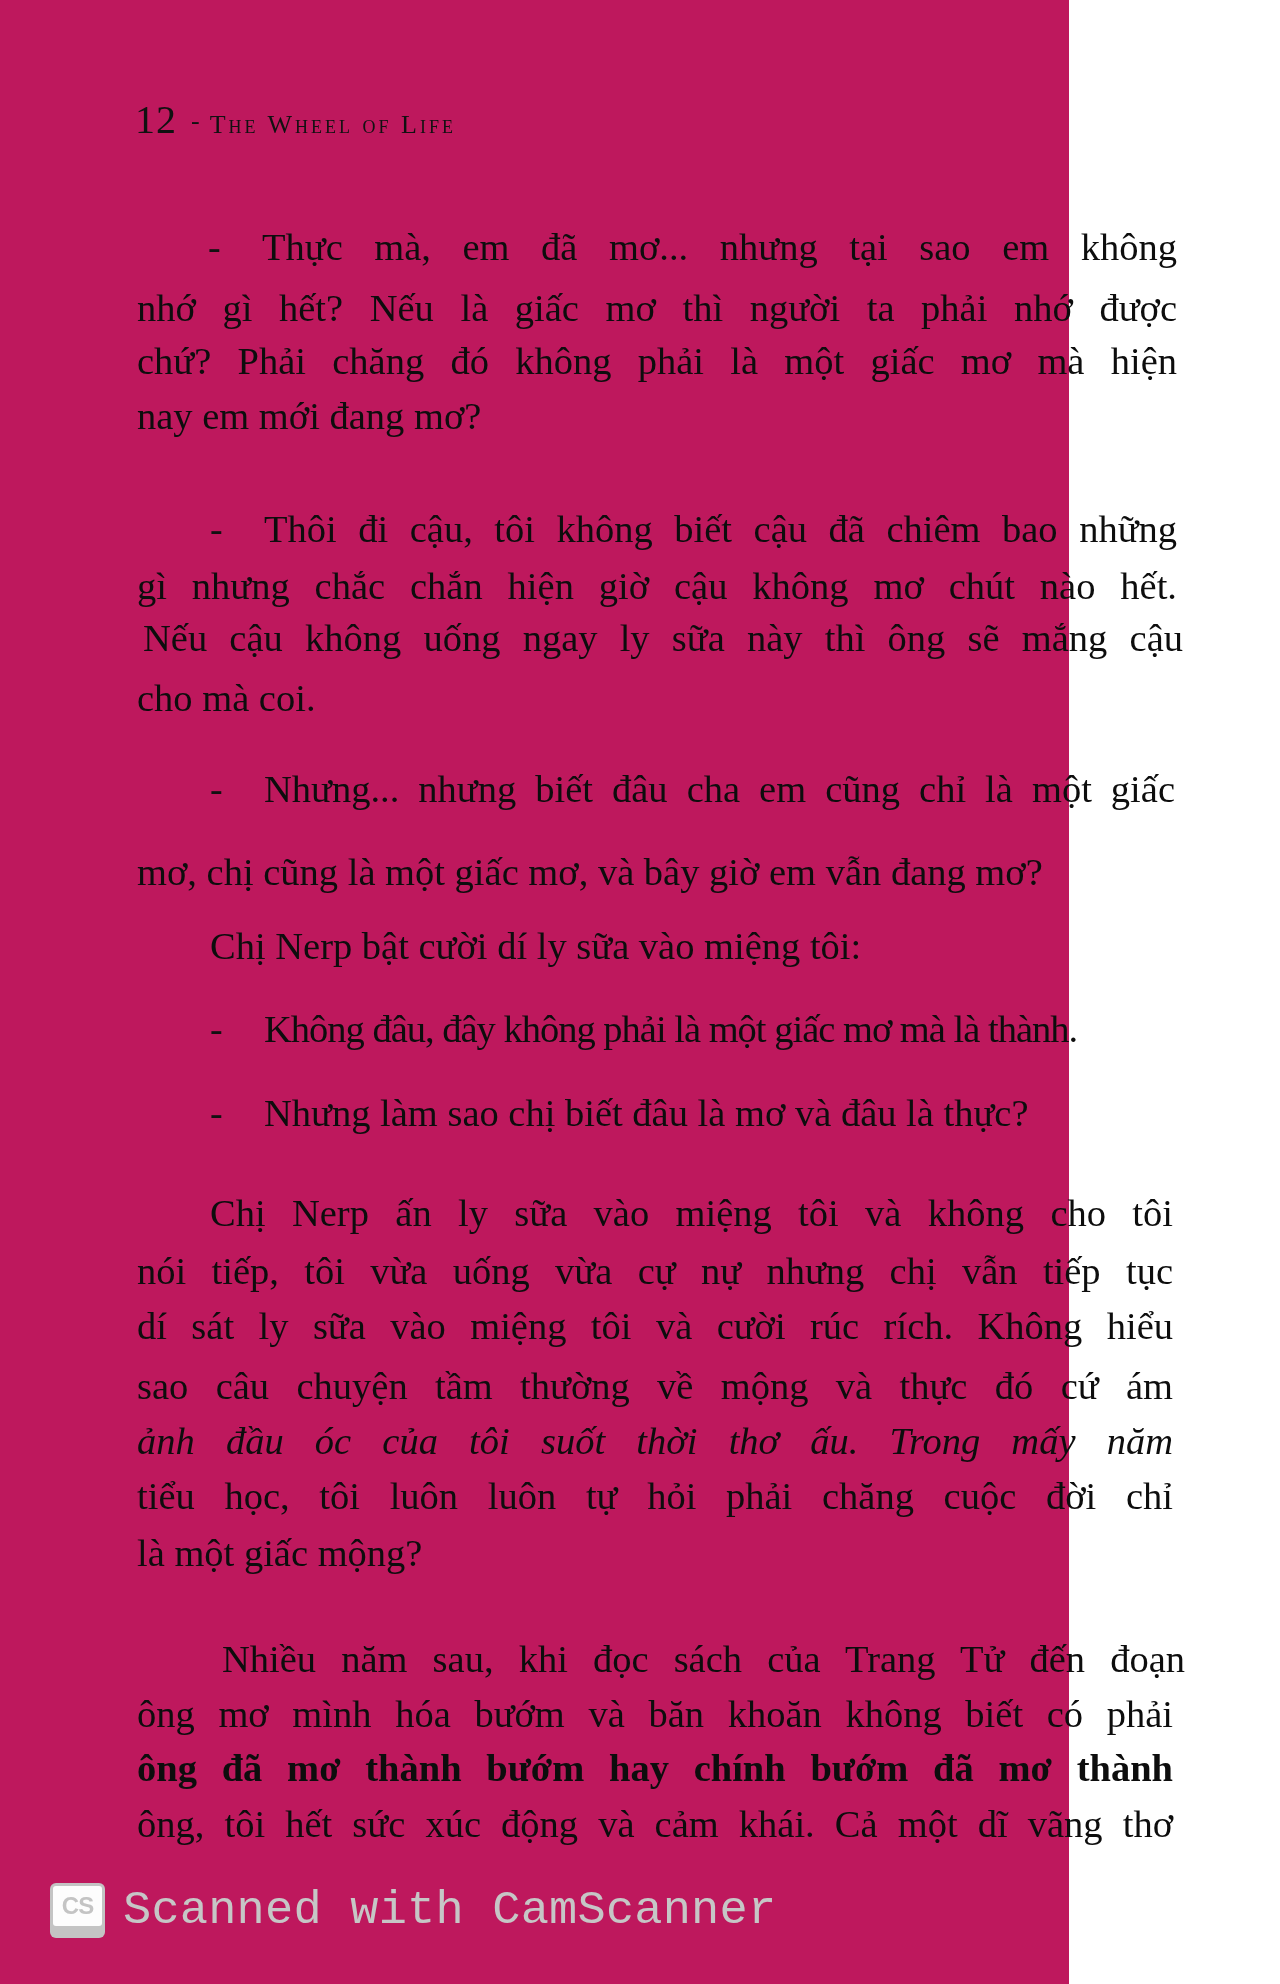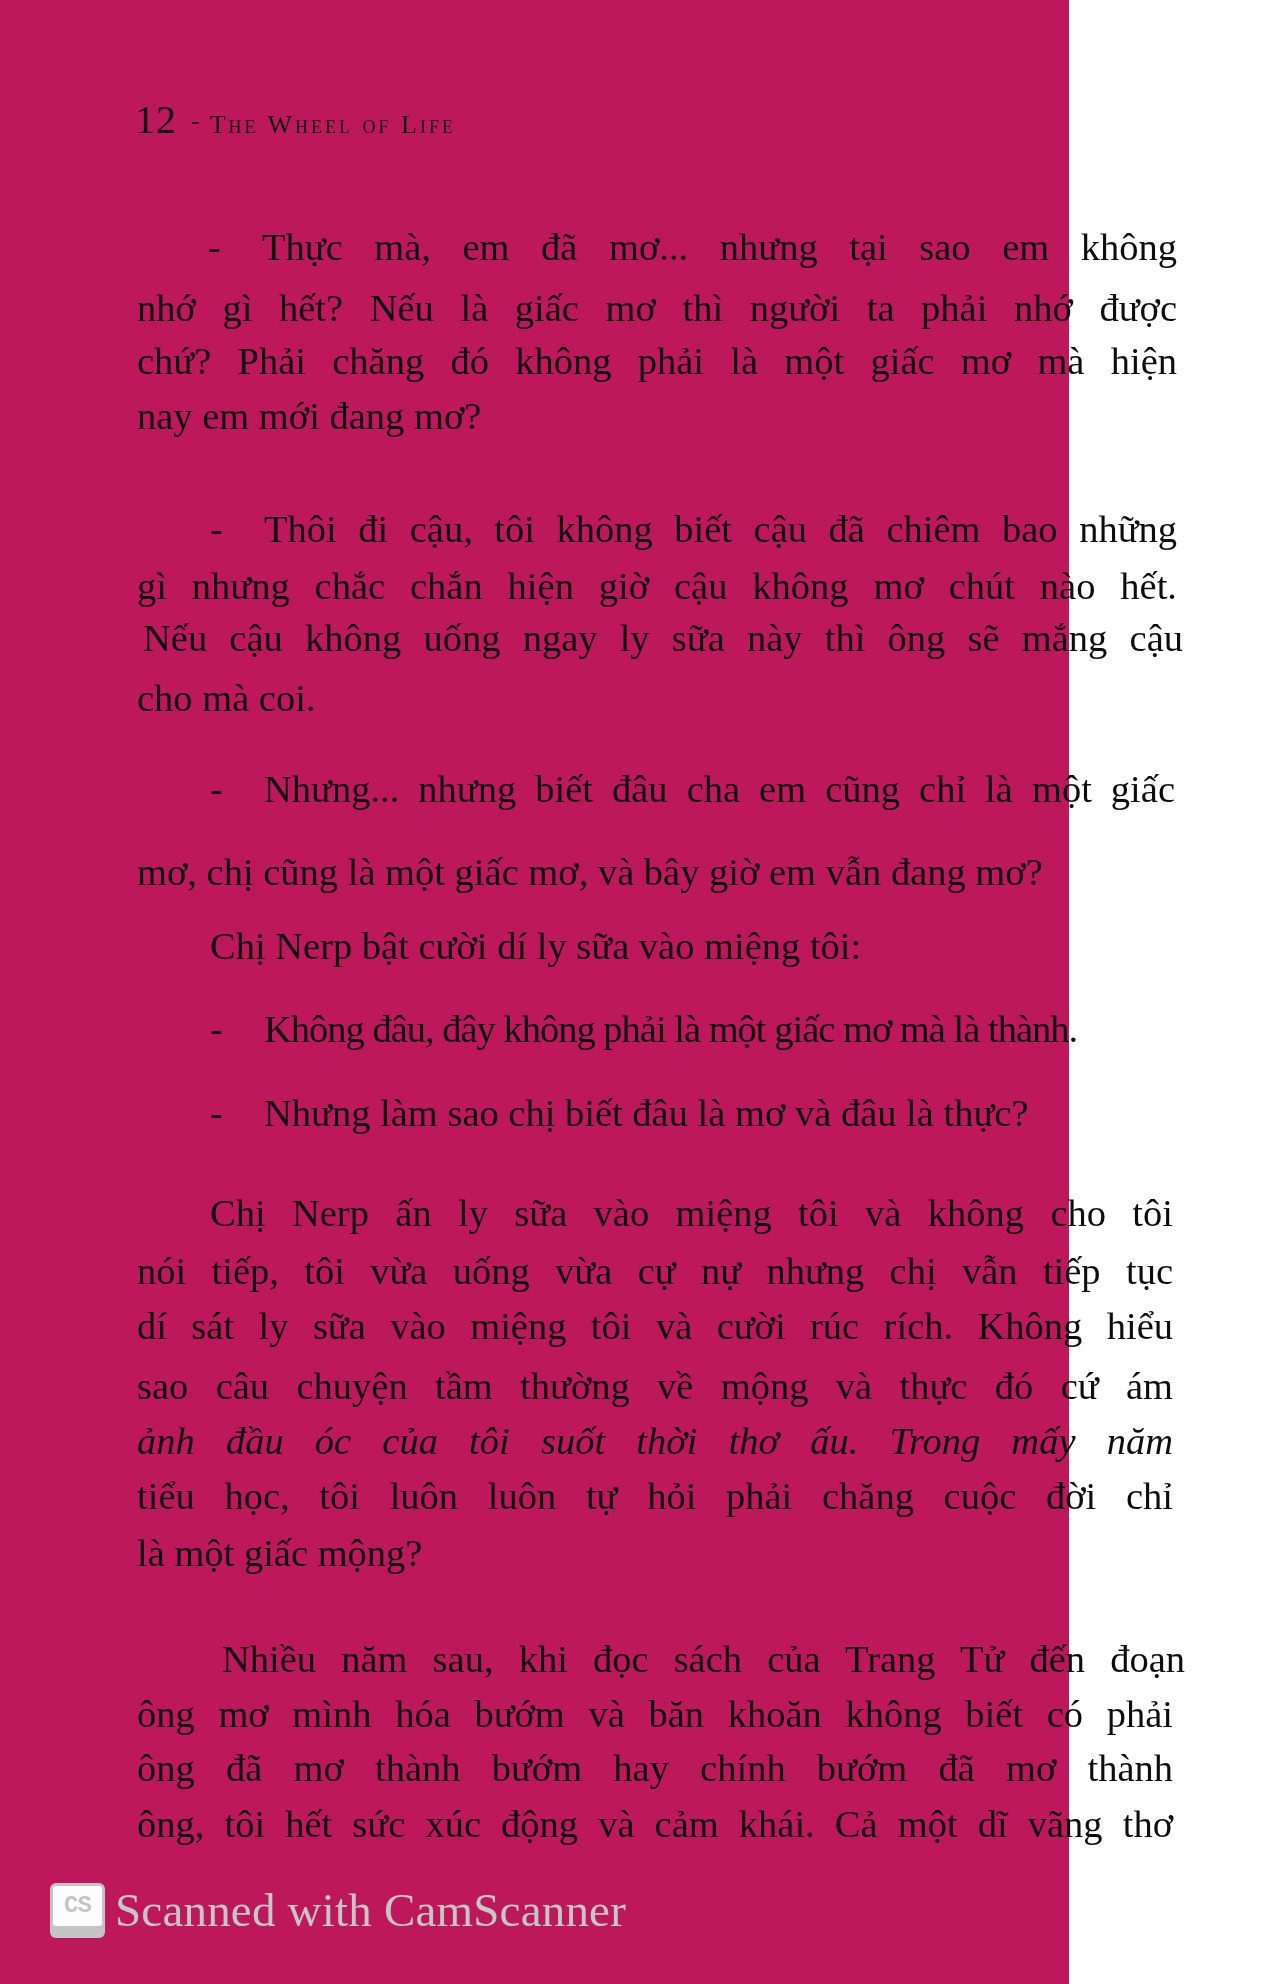--- a/index.html
+++ b/index.html
@@ -14,23 +14,23 @@
 
     .line { position: absolute; height: 50px; line-height: 50px; white-space: nowrap;
       font-family: "Liberation Serif", "DejaVu Serif", serif; font-size: 38.5px; color: #0d0d0d; text-align: right; }
     .line.j { text-align: justify; text-align-last: justify; }
     .dash { position: absolute; height: 50px; line-height: 50px; font-family: "Liberation Serif", serif;
       font-size: 38px; color: #111; }
 
     .watermark { position: absolute; left: 50px; top: 1881px; height: 58px; display: flex; align-items: center; }
     .cs-logo { width: 55px; height: 55px; border-radius: 6px; background: #c4c4c4; position: relative; overflow: hidden; }
     .cs-logo .inner { position: absolute; left: 3px; top: 3px; right: 3px; bottom: 12px; background: #fdfdfd; border-radius: 3px;
-      display: flex; align-items: center; justify-content: center; font-family: Liberation Mono, monospace; font-weight: bold;
+      display: flex; align-items: center; justify-content: center; font-family: Liberation Sans, sans-serif; font-weight: bold;
       font-size: 24px; color: #c4c4c4; letter-spacing: -1px; }
-    .wm-text { margin-left: 10px; font-family: Liberation Serif, serif; font-size: 47px; color: #c6c6c6; letter-spacing: 0.2px; }
+    .wm-text { margin-left: 18px; font-family: Liberation Mono, monospace; font-size: 47px; color: #c6c6c6; letter-spacing: 0.2px; }
   </style>
 </head>
 <body>
 
 <div class="page">
 
   <div class="header">
     <span class="num">12</span><span class="sep">-</span><span class="title">The Wheel of Life</span>
   </div>
 
@@ -76,21 +76,21 @@
     <div class="line j" style="left:137px; width:1036px; top:1301px;">dí sát ly sữa vào miệng tôi và cười rúc rích. Không hiểu</div>
     <div class="line j" style="left:137px; width:1036px; top:1361px;">sao câu chuyện tầm thường về mộng và thực đó cứ ám</div>
     <div class="line j" style="left:137px; width:1036px; top:1416px;font-style:italic;">ảnh đầu óc của tôi suốt thời thơ ấu. Trong mấy năm</div>
     <div class="line j" style="left:137px; width:1036px; top:1471px;">tiểu học, tôi luôn luôn tự hỏi phải chăng cuộc đời chỉ</div>
     <div class="line" style="left:137px; top:1528px;">là một giấc mộng?</div>
   </div>
 
   <div>
     <div class="line j" style="left:222px; width:963px; top:1634px;">Nhiều năm sau, khi đọc sách của Trang Tử đến đoạn</div>
     <div class="line j" style="left:137px; width:1036px; top:1689px;">ông mơ mình hóa bướm và băn khoăn không biết có phải</div>
-    <div class="line j" style="left:137px; width:1036px; top:1743px;">ông đã mơ thành bướm hay chính bướm đã mơ thành</div>
+    <div class="line j" style="left:137px; width:1036px; top:1743px;font-weight:bold;">ông đã mơ thành bướm hay chính bướm đã mơ thành</div>
     <div class="line j" style="left:137px; width:1036px; top:1799px;">ông, tôi hết sức xúc động và cảm khái. Cả một dĩ vãng thơ</div>
   </div>
 
   <div class="watermark">
     <div class="cs-logo">
       <div class="inner">CS</div>
     </div>
     <span class="wm-text">Scanned with CamScanner</span>
   </div>
 

